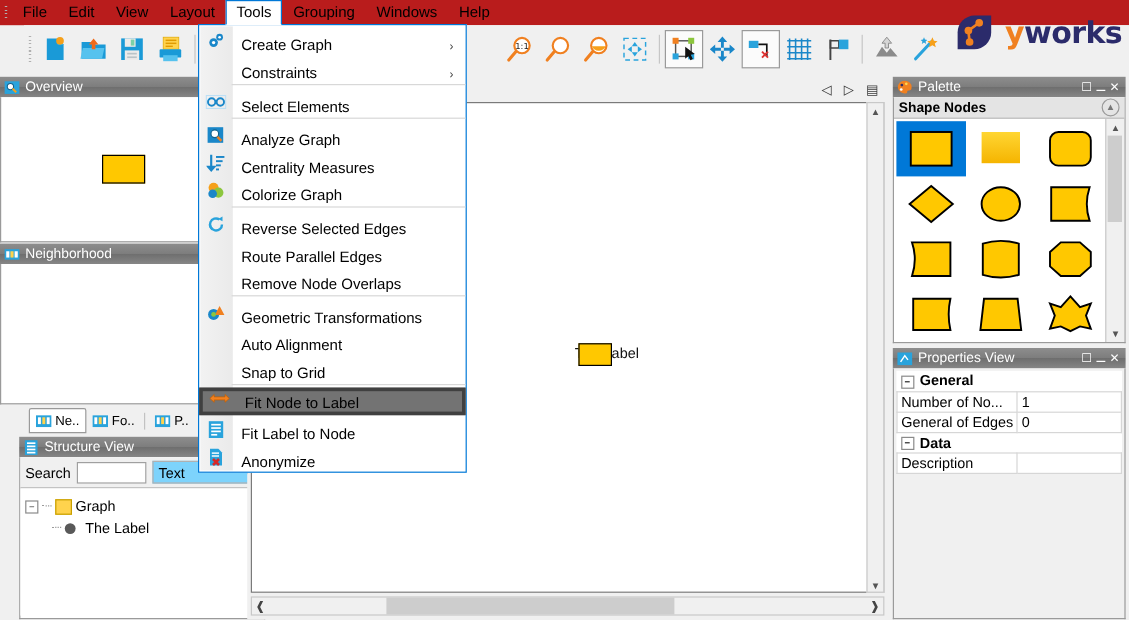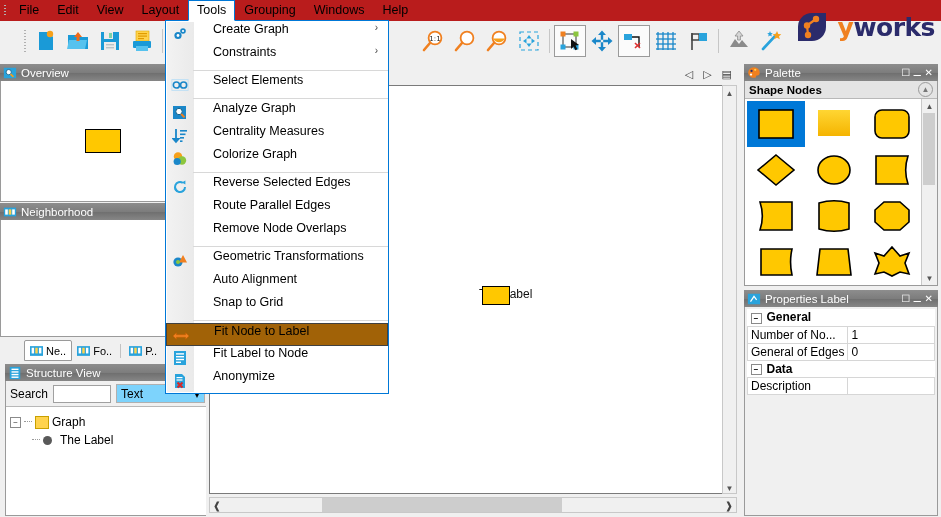--- a/index.html
+++ b/index.html
@@ -68,21 +68,21 @@
 
   
   .tabsrow{position:absolute;left:0;top:339px;width:205px;height:23px;
     background:#f0f0f0;display:flex;align-items:center;padding-left:4px;overflow:hidden;margin-left:20px;}
   .tab{height:19px;display:flex;align-items:center;gap:3px;padding:0 5px;
     font-size:11px;cursor:default;box-sizing:border-box;}
   .tab.active{background:#fff;border:1px solid #9a9a9a;border-radius:2px 2px 0 0;height:21px;}
   .tabsep{width:1px;height:14px;background:#c2c2c2;margin:0 3px;}
 
   
-  #structure{left:5px;top:364px;width:205px;height:152px;}
+  #structure{left:16px;top:364px;width:205px;height:152px;}
   #structure .pbody{height:135px;padding:0;}
   .searchbar{height:26px;display:flex;align-items:center;gap:5px;padding:0 4px;background:#f0f0f0;
     border-bottom:1px solid #b8b8b8;box-sizing:border-box;}
   .searchbar .lbl{font-size:12px;}
   .searchinput{width:58px;height:18px;background:#fff;border:1px solid #a0a0a0;box-sizing:border-box;}
   .combo{flex:1;height:19px;background:#7dd3fc;border:1px solid #b0b0b0;display:flex;
     align-items:center;padding:0 4px;box-sizing:border-box;font-size:12px;justify-content:space-between;gap:24px;}
   .combo .cv{color:#000;}
   .tree{padding:6px 4px 0 4px;background:#fff;font-size:12px;height:106px;box-sizing:border-box;}
   .trow{display:flex;align-items:center;gap:3px;height:18px;}
@@ -138,26 +138,26 @@
   .grouprow .gx{display:inline-flex;align-items:center;justify-content:center;
     width:9px;height:9px;border:1px solid #8a8a8a;font-size:8px;line-height:7px;margin-right:5px;vertical-align:middle;}
   .pname{width:96px;}
 
   
   #toolsmenu{position:absolute;left:165px;top:20px;width:224px;
     background:#fff;border:1px solid #0078d7;z-index:50;box-sizing:border-box;
     padding:1px 0;}
   .mgutter{position:absolute;left:1px;top:1px;width:27px;bottom:1px;
     background:linear-gradient(to right,#f2f2f2,#eaeaea);}
-  .mi{position:relative;height:23px;display:flex;align-items:flex-start;cursor:default;
-    font-size:12.5px;z-index:2;box-sizing:border-box;gap:12px;}
+  .mi{position:relative;height:23px;display:flex;align-items:flex-end;cursor:default;
+    font-size:12.5px;z-index:2;box-sizing:border-box;}
   .mi .miico{width:27px;height:23px;display:flex;align-items:center;justify-content:center;flex:0 0 27px;}
   .mi .mtext{flex:1;padding-left:8px;white-space:nowrap;}
   .mi .marrow{padding-right:10px;font-size:10px;color:#444;}
-  .mi.hi{background:#a16207;border:1px solid #404040;box-sizing:border-box;}
+  .mi.hi{background:#737373;border:3px solid #404040;box-sizing:border-box;}
   .msep{height:1px;background:#d8d8d8;margin:2px 0 2px 27px;position:relative;z-index:2;}
 
   
   svg{display:block;}
 </style>
 </head>
 <body>
 
 <div id="app">
 
@@ -619,21 +619,21 @@
   </div>
 
   <div class="panel" id="properties">
     <div class="ptitle">
       <span class="ico">
         <svg width="14" height="14" viewBox="0 0 16 16">
             <rect x="1" y="2" width="14" height="12" fill="#29a3dc"></rect>
             <path d="M4 11 l4 -6 3 4" stroke="#fff" stroke-width="1.4" fill="none"></path>
           </svg>
       </span>
-      <span class="txt">Properties Label</span>
+      <span class="txt">Properties View</span>
       <span class="btns">☐ ⚊ ✕</span>
     </div>
     <div class="pbody">
       <table class="proptable">
         <tbody>
             <tr class="grouprow">
           <td colspan="2"><span class="gx">−</span><span>General</span></td>
         </tr>
         <tr>
           <td class="pname">Number of No...</td>

